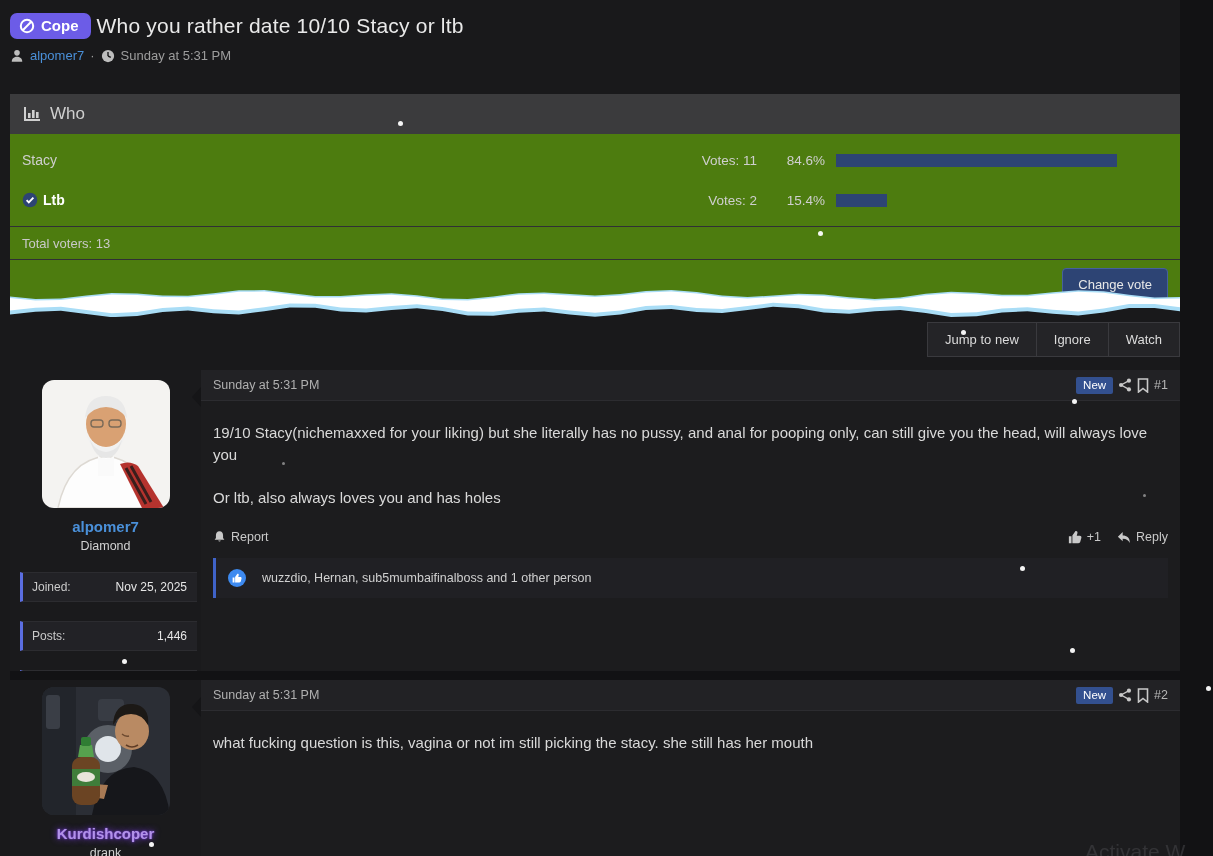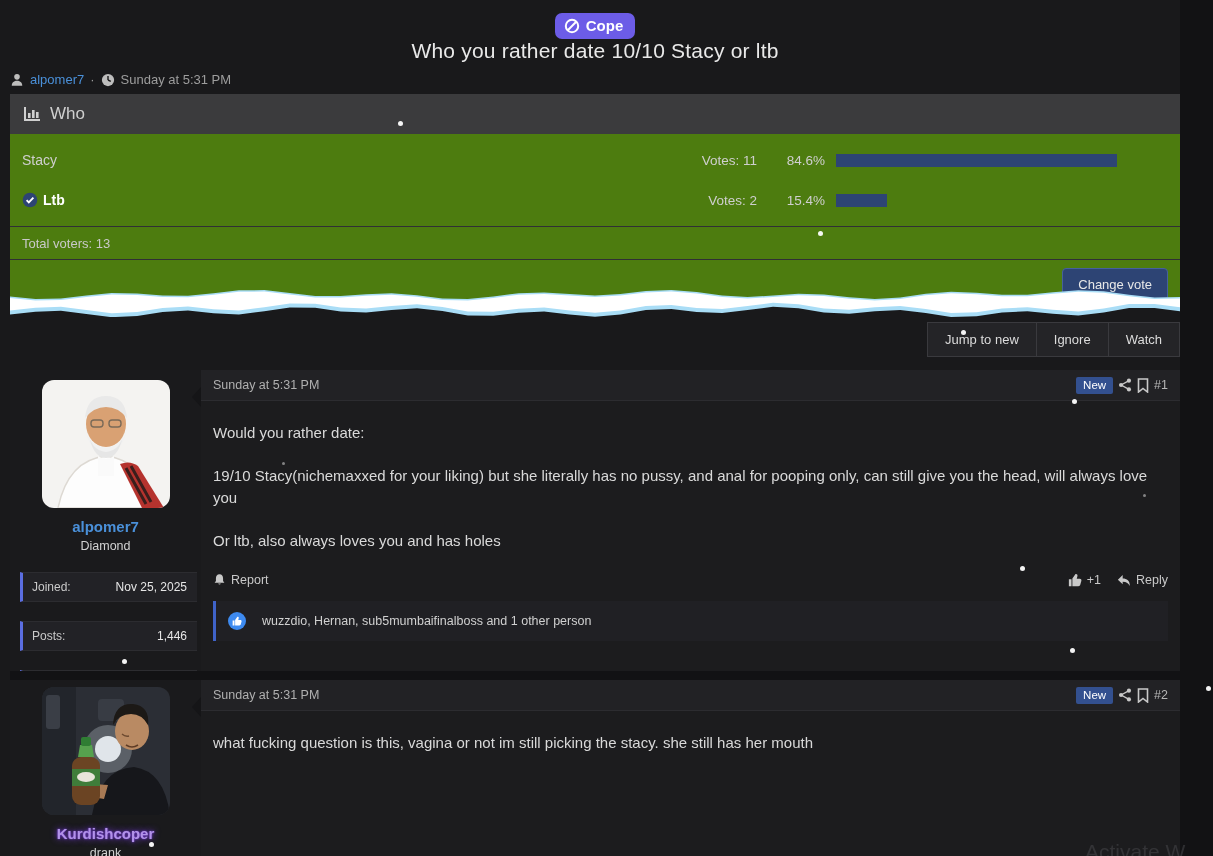--- a/index.html
+++ b/index.html
@@ -5,21 +5,21 @@
   * { margin:0; padding:0; box-sizing:border-box; }
   html,body { background:#0e0e10; }
   .page {
     position:relative; width:1213px; height:856px; overflow:hidden;
     background:#19191b; font-family:"Liberation Sans", sans-serif; color:#d9d9d9;
   }
   .right-band { position:absolute; left:1180px; top:0; width:33px; height:856px; background:#121214; }
 
   
   .thread-head { position:absolute; left:10px; top:13px; width:1170px; }
-  .title-row { display:flex; align-items:center; gap:0;flex-direction:column; }
+  .title-row { display:flex; align-items:center; gap:6px; }
   .tag-badge {
     display:inline-flex; align-items:center; gap:6px; background:#6c5ce7; color:#fff;
     font-weight:bold; font-size:15px; padding:4px 12px 5px 9px; border-radius:7px; cursor:pointer;
   }
   .page-title { font-size:21px; font-weight:400; color:#e9e9e9; letter-spacing:.2px; }
   .meta-row { display:flex; align-items:center; gap:6px; margin-top:9px; font-size:13px; color:#9d9d9d; }
   .author-link { color:#4a90d9; text-decoration:none; cursor:pointer; }
   .icon { display:inline-flex; align-items:center; justify-content:center; }
 
   
@@ -260,21 +260,20 @@
           </span>
           <span class="icon">
             <svg width="12" height="15" viewBox="0 0 12 15">
                 <path d="M1.5 1 h9 v13 l-4.5 -3.6 L1.5 14 Z" fill="none" stroke="#c9c9c9" stroke-width="1.6"></path>
               </svg>
           </span>
           <span class="post-num">#1</span>
         </span>
       </div>
       <div class="msg-body">
-        <p>Would you rather date:</p>
         <p>19/10 Stacy(nichemaxxed for your liking) but she literally has no pussy, and anal for pooping only, can still give you the head, will always love you</p>
         <p>Or ltb, also always loves you and has holes</p>
       </div>
       <div class="msg-foot">
         <span class="foot-left">
           <span class="icon">
             <svg width="13" height="14" viewBox="0 0 16 16">
                 <path d="M8 1 C5 1 3.6 3.2 3.6 6 v3.2 L2 11.4 h12 L12.4 9.2 V6 C12.4 3.2 11 1 8 1 Z" fill="#c9c9c9"></path>
                 <path d="M6.4 12.4 a1.7 1.7 0 0 0 3.2 0 Z" fill="#c9c9c9"></path>
               </svg>

